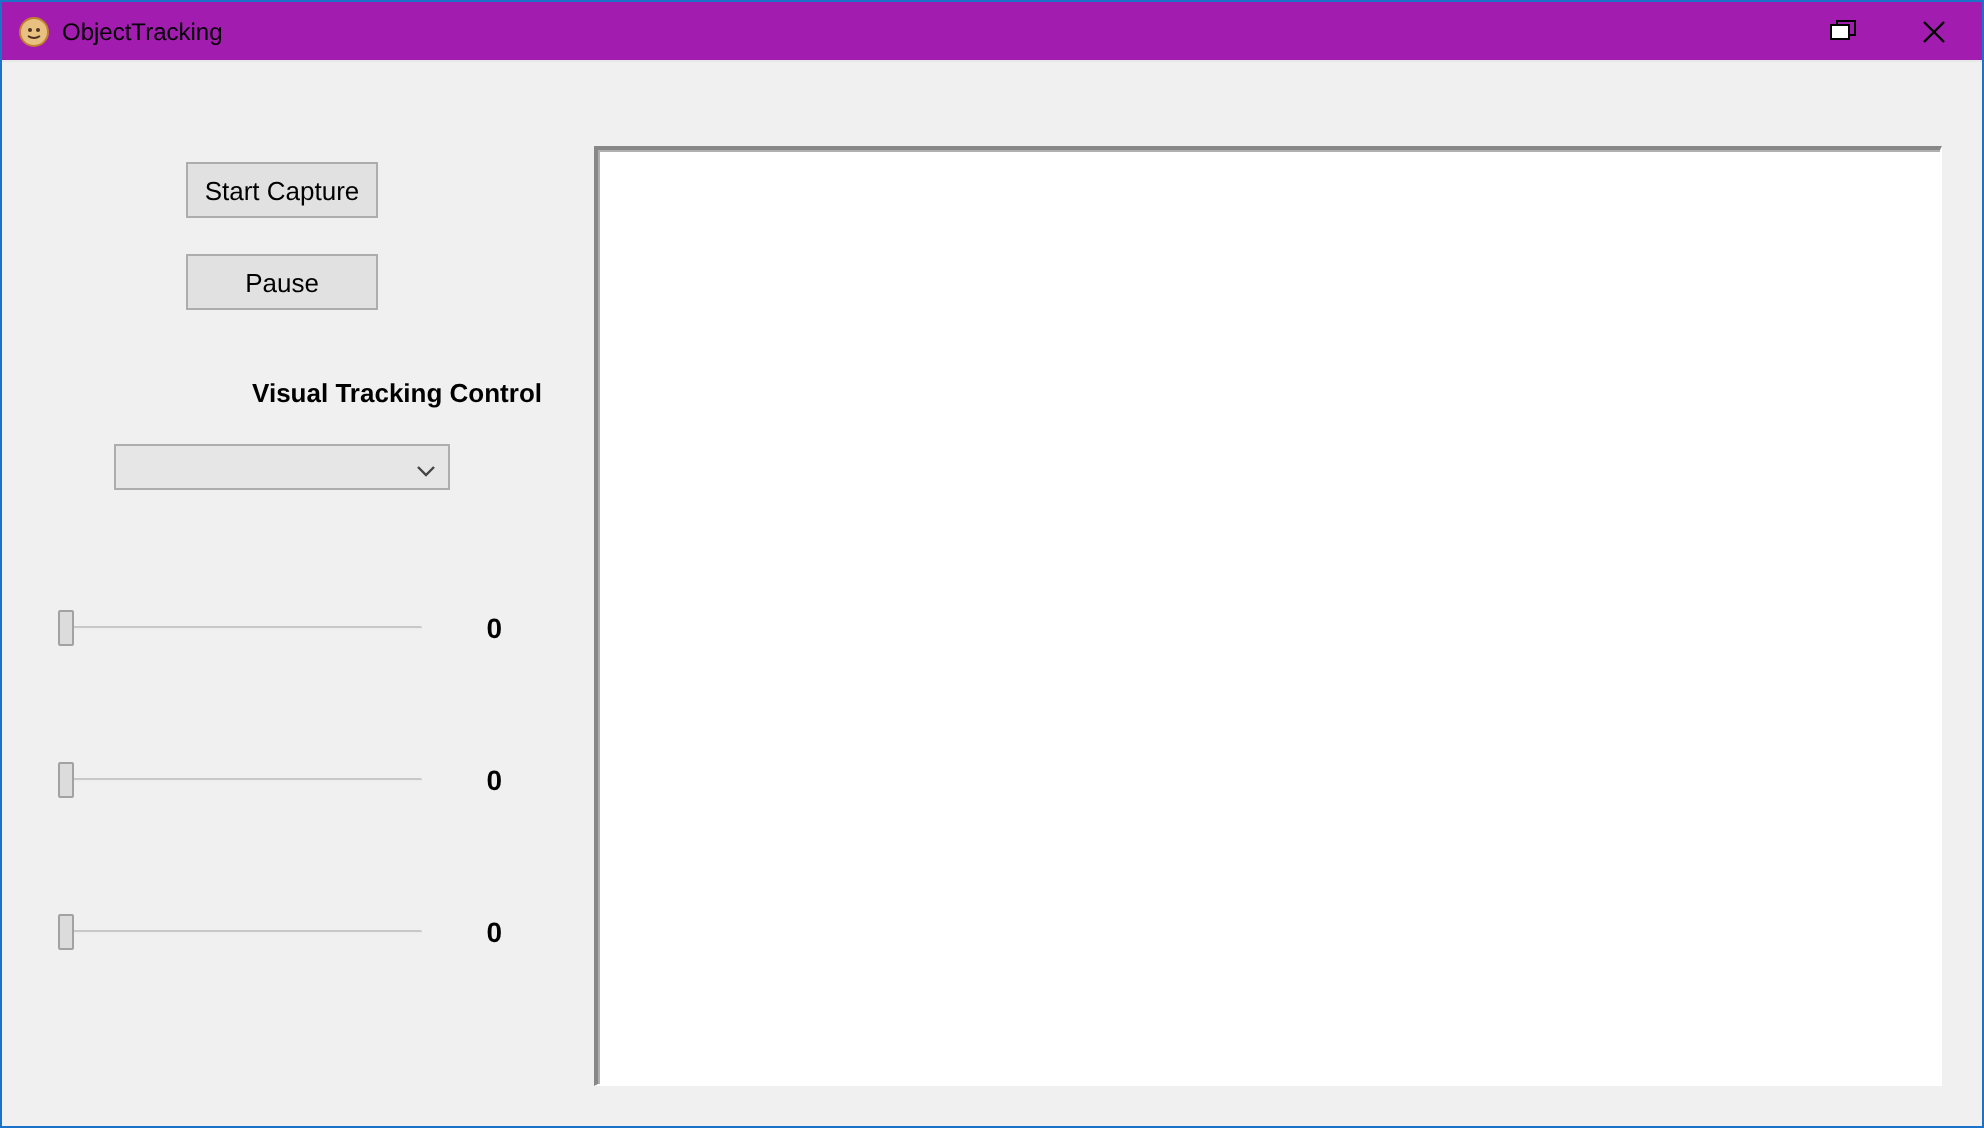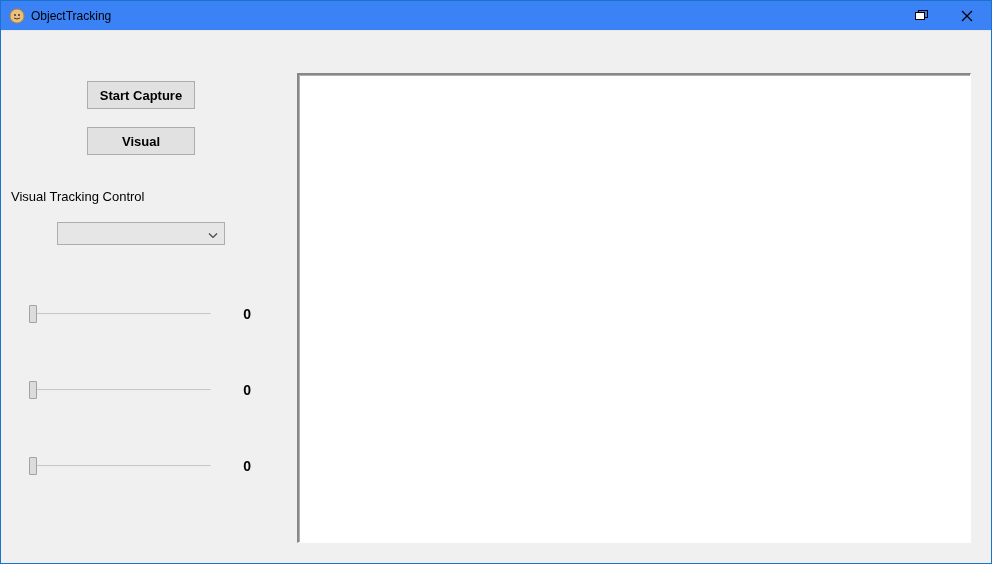--- a/index.html
+++ b/index.html
@@ -17,21 +17,21 @@
       border: 1px solid #1b73c9;
       background: #fff;
       display: flex;
       flex-direction: column;
     }
     .titlebar {
       height: 30px;
       display: flex;
       align-items: center;
       padding: 0 2px 0 8px;
-      background: #3b82f6;
+      background: #a21caf;
       border-bottom: 1px solid #e8e8e8;
     }
     .titlebar .app-icon {
       width: 16px;
       height: 16px;
       margin-right: 6px;
     }
     .titlebar .title {
       flex: 0 0 auto;
       font-size: 12px;
@@ -55,32 +55,32 @@
       position: absolute;
       left: 0;
       top: 0;
       width: 280px;
       height: 100%;
       padding: 50px 10px 10px 10px;
     }
     .btn {
       display: block;
       margin: 0 auto 18px auto;
-      width: 108px;
+      width: 96px;
       height: 28px;
       background: #e1e1e1;
       border: 1px solid #adadad;
       font-family: inherit;
       font-size: 13px;
+      font-weight: normal;
+      cursor: pointer;
+    }
+    .section-label {
+      text-align: right;
       font-weight: bold;
-      cursor: pointer;
-    }
-    .section-label {
-      text-align: left;
-      font-weight: normal;
       font-size: 13px;
       margin-top: 34px;
       margin-bottom: 18px;
     }
     .combo {
       display: block;
       margin: 0 auto;
       width: 168px;
       height: 23px;
       background: #e6e6e6;
@@ -203,21 +203,21 @@
         <line x1="1" y1="1" x2="11" y2="11" stroke="#000" stroke-width="1.2"></line>
         <line x1="11" y1="1" x2="1" y2="11" stroke="#000" stroke-width="1.2"></line>
       </svg>
     </div>
   </div>
 
   <div class="client">
 
     <div class="left-panel">
       <button class="btn">Start Capture</button>
-      <button class="btn">Visual</button>
+      <button class="btn">Pause</button>
 
       <div class="section-label">Visual Tracking Control</div>
 
       <div class="combo">
         <span></span>
         <span class="chev">
           <svg width="10" height="6" viewBox="0 0 10 6">
               <path d="M1 1 L5 5 L9 1" fill="none" stroke="#444" stroke-width="1.2"></path>
             </svg>
         </span>

